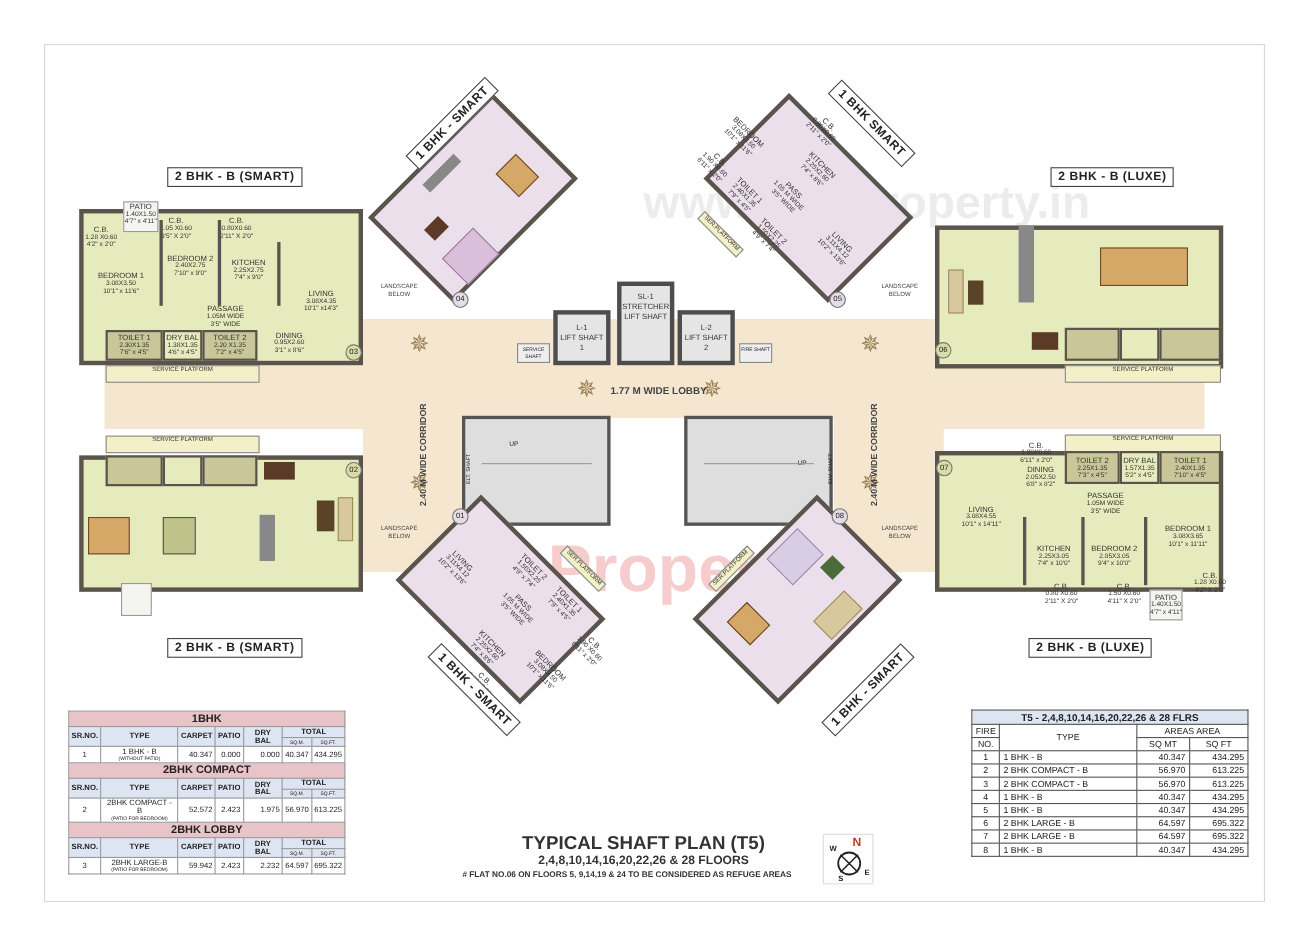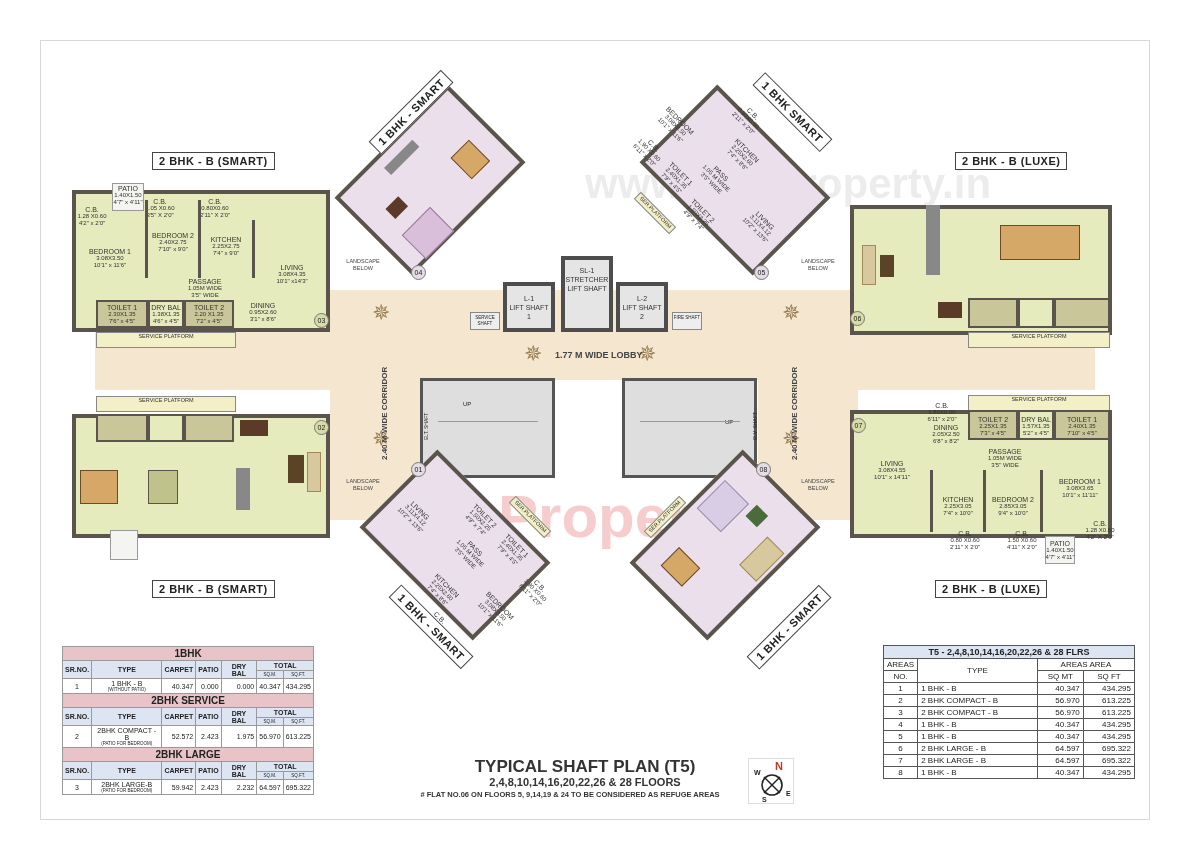--- a/index.html
+++ b/index.html
@@ -240,21 +240,21 @@
     <tr>
       <td>1</td>
       <td><span>1 BHK - B</span><span class="sub">(WITHOUT PATIO)</span></td>
       <td class="num-r">40.347</td>
       <td class="num-r">0.000</td>
       <td class="num-r">0.000</td>
       <td class="num-r">40.347</td>
       <td class="num-r">434.295</td>
     </tr>
     <tr>
-        <td colspan="7" class="sec">2BHK SERVICE</td>
+        <td colspan="7" class="sec">2BHK COMPACT</td>
       </tr>
     <tr>
       <th rowspan="2">SR.NO.</th>
       <th rowspan="2">TYPE</th>
       <th rowspan="2">CARPET</th>
       <th rowspan="2">PATIO</th>
       <th rowspan="2">DRY BAL</th>
       <th colspan="2">TOTAL</th>
     </tr>
     <tr>
@@ -264,21 +264,21 @@
     <tr>
       <td>2</td>
       <td><span>2BHK COMPACT - B</span><span class="sub">(PATIO FOR BEDROOM)</span></td>
       <td class="num-r">52.572</td>
       <td class="num-r">2.423</td>
       <td class="num-r">1.975</td>
       <td class="num-r">56.970</td>
       <td class="num-r">613.225</td>
     </tr>
     <tr>
-        <td colspan="7" class="sec">2BHK LARGE</td>
+        <td colspan="7" class="sec">2BHK LOBBY</td>
       </tr>
     <tr>
       <th rowspan="2">SR.NO.</th>
       <th rowspan="2">TYPE</th>
       <th rowspan="2">CARPET</th>
       <th rowspan="2">PATIO</th>
       <th rowspan="2">DRY BAL</th>
       <th colspan="2">TOTAL</th>
     </tr>
     <tr>
@@ -312,21 +312,21 @@
   <span class="abs" style="left:37px;top:31px;font-size:7px;font-weight:bold;">E</span>
   <span class="abs" style="left:13px;top:37px;font-size:7px;font-weight:bold;">S</span>
 </div>
 
 <table class="tbl2" style="position:absolute;left:883px;top:645px;width:252px;">
   <tbody>
     <tr>
         <td colspan="4" class="hdr c">T5 - 2,4,8,10,14,16,20,22,26 &amp; 28 FLRS</td>
       </tr>
     <tr>
-      <th class="c" style="width:22px;">AREAS</th>
+      <th class="c" style="width:22px;">FIRE</th>
       <th rowspan="2" class="c">TYPE</th>
       <th colspan="2" class="c">AREAS AREA</th>
     </tr>
     <tr>
       <th class="c">NO.</th>
       <th class="c">SQ MT</th>
       <th class="c">SQ FT</th>
     </tr>
     <tr>
         <td class="c">1</td>

